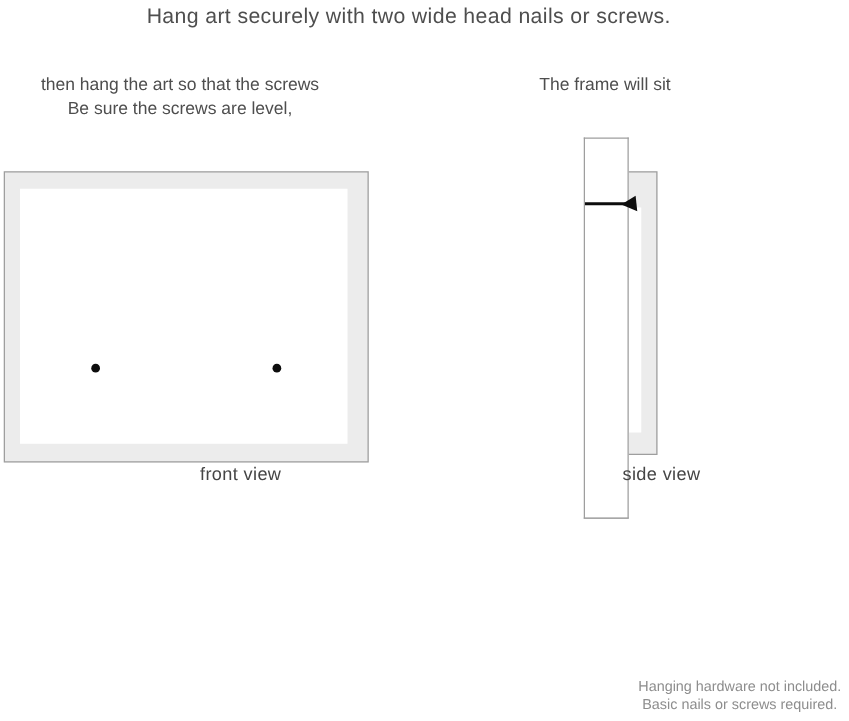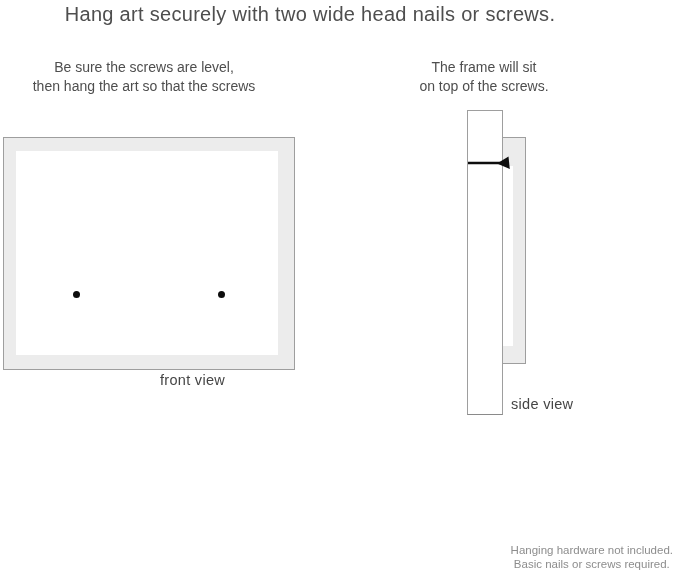--- a/index.html
+++ b/index.html
@@ -18,24 +18,24 @@
   .canvas {
     position: relative;
     width: 679px;
     height: 577px;
     background: #ffffff;
     overflow: hidden;
   }
   .title {
     position: absolute;
     top: 3px;
-    left: 0;
+    left: 17px;
     width: 620px;
     text-align: center;
-    font-size: 20px;
+    font-size: 17px;
     font-weight: 300;
     letter-spacing: 0.3px;
     color: var(--text);
   }
   .instruction {
     position: absolute;
     top: 58px;
     text-align: center;
     font-size: 14px;
     font-weight: 300;
@@ -75,21 +75,21 @@
 
   .view-label {
     position: absolute;
     top: 372px;
     font-size: 14.5px;
     font-weight: 300;
     letter-spacing: 0.3px;
     color: #454545;
   }
   .view-label.front { left: 160px; width: 135px; }
-  .view-label.side  { left: 511px; margin-top: 24px; }
+  .view-label.side  { left: 498px; }
 
   
   .side-frame {
     position: absolute;
     left: 501px;
     top: 137px;
     width: 25px;
     height: 227px;
     background: var(--frame-fill);
     border: 1px solid var(--frame-border);
@@ -131,27 +131,26 @@
   }
 </style>
 </head>
 <body>
 
 <div class="canvas">
 
   <div class="title">Hang art securely with two wide head nails or screws.</div>
 
   <div class="instruction front">
+    <div>then hang the art so that the screws</div>
     <div>Be sure the screws are level,</div>
-    <div>then hang the art so that the screws</div>
   </div>
 
   <div class="instruction side">
     <div>The frame will sit</div>
-    <div>on top of the screws.</div>
   </div>
 
   <div class="front-frame">
     <div class="front-frame-opening"></div>
     <div class="screw screw-left"></div>
     <div class="screw screw-right"></div>
   </div>
   <div class="view-label front">front view</div>
 
   <div class="side-frame">

